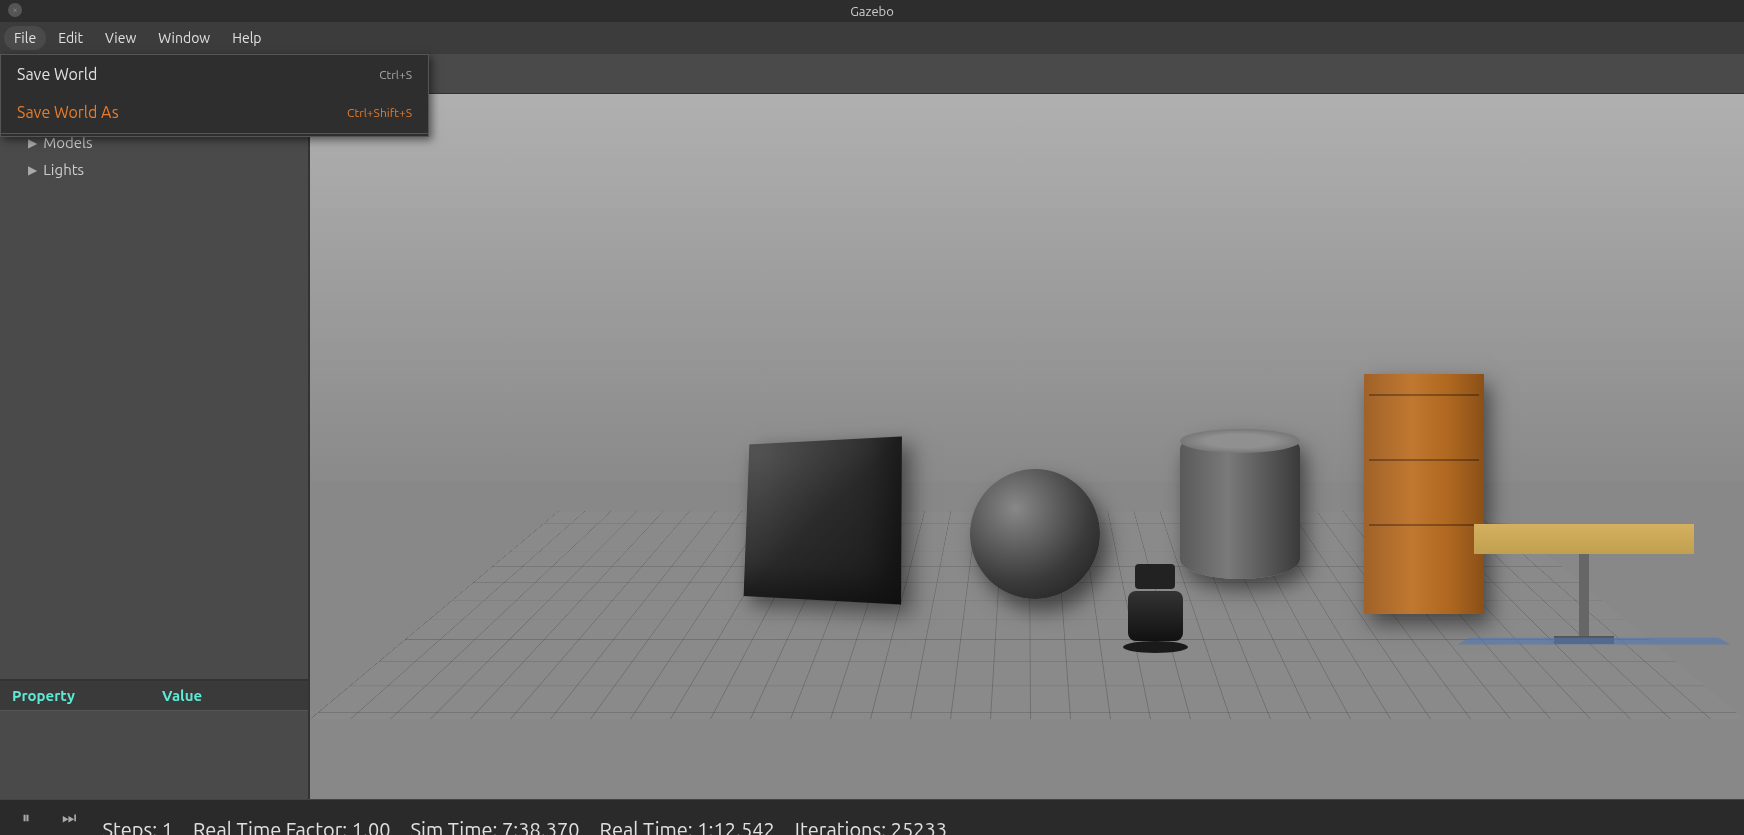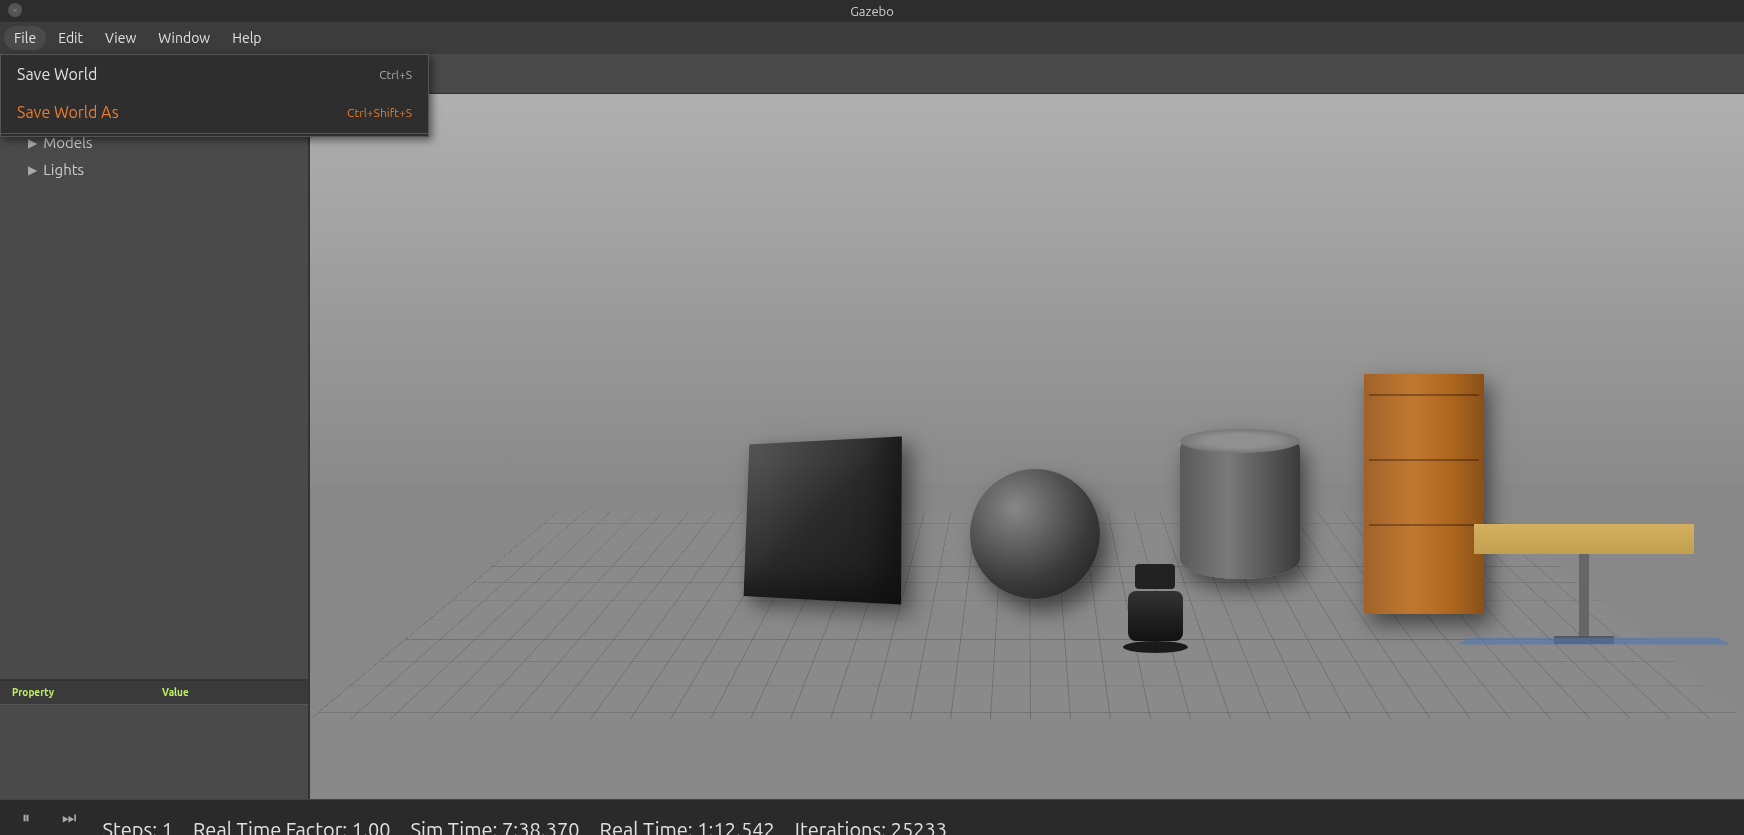--- a/index.html
+++ b/index.html
@@ -170,22 +170,22 @@
       border-top: 2px solid #333;
       min-height: 120px;
     }
     #property-header {
       display: flex;
       background: #3a3a3a;
       border-bottom: 1px solid #555;
     }
     .prop-col-header {
       padding: 6px 12px;
-      color: #bef264;
-      font-size: 10px;
+      color: #5eead4;
+      font-size: 15px;
       font-weight: bold;
     }
     .prop-col-header:first-child { width: 150px; }
 
     
     #viewport {
       flex: 1;
       position: relative;
       overflow: hidden;
       background: #888;

